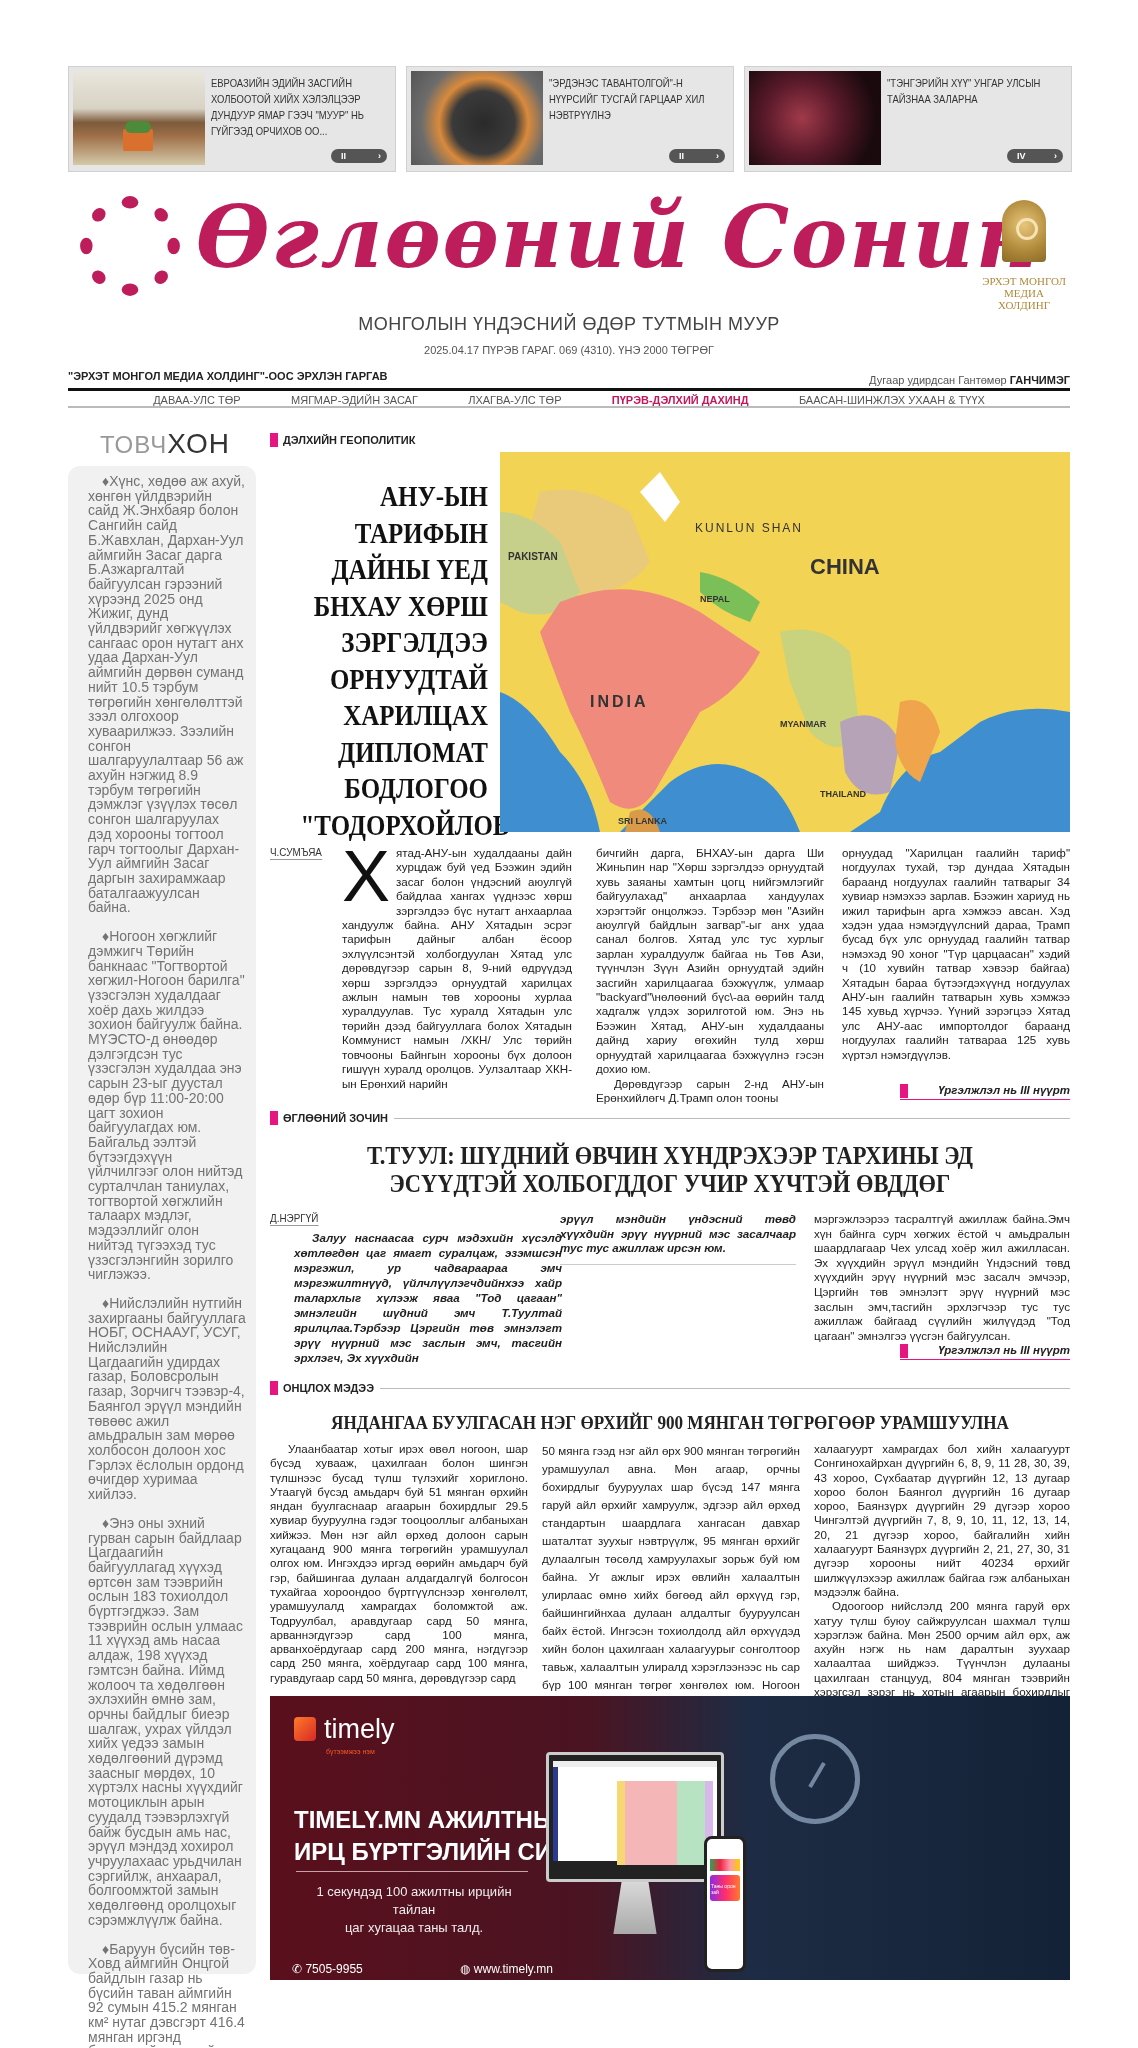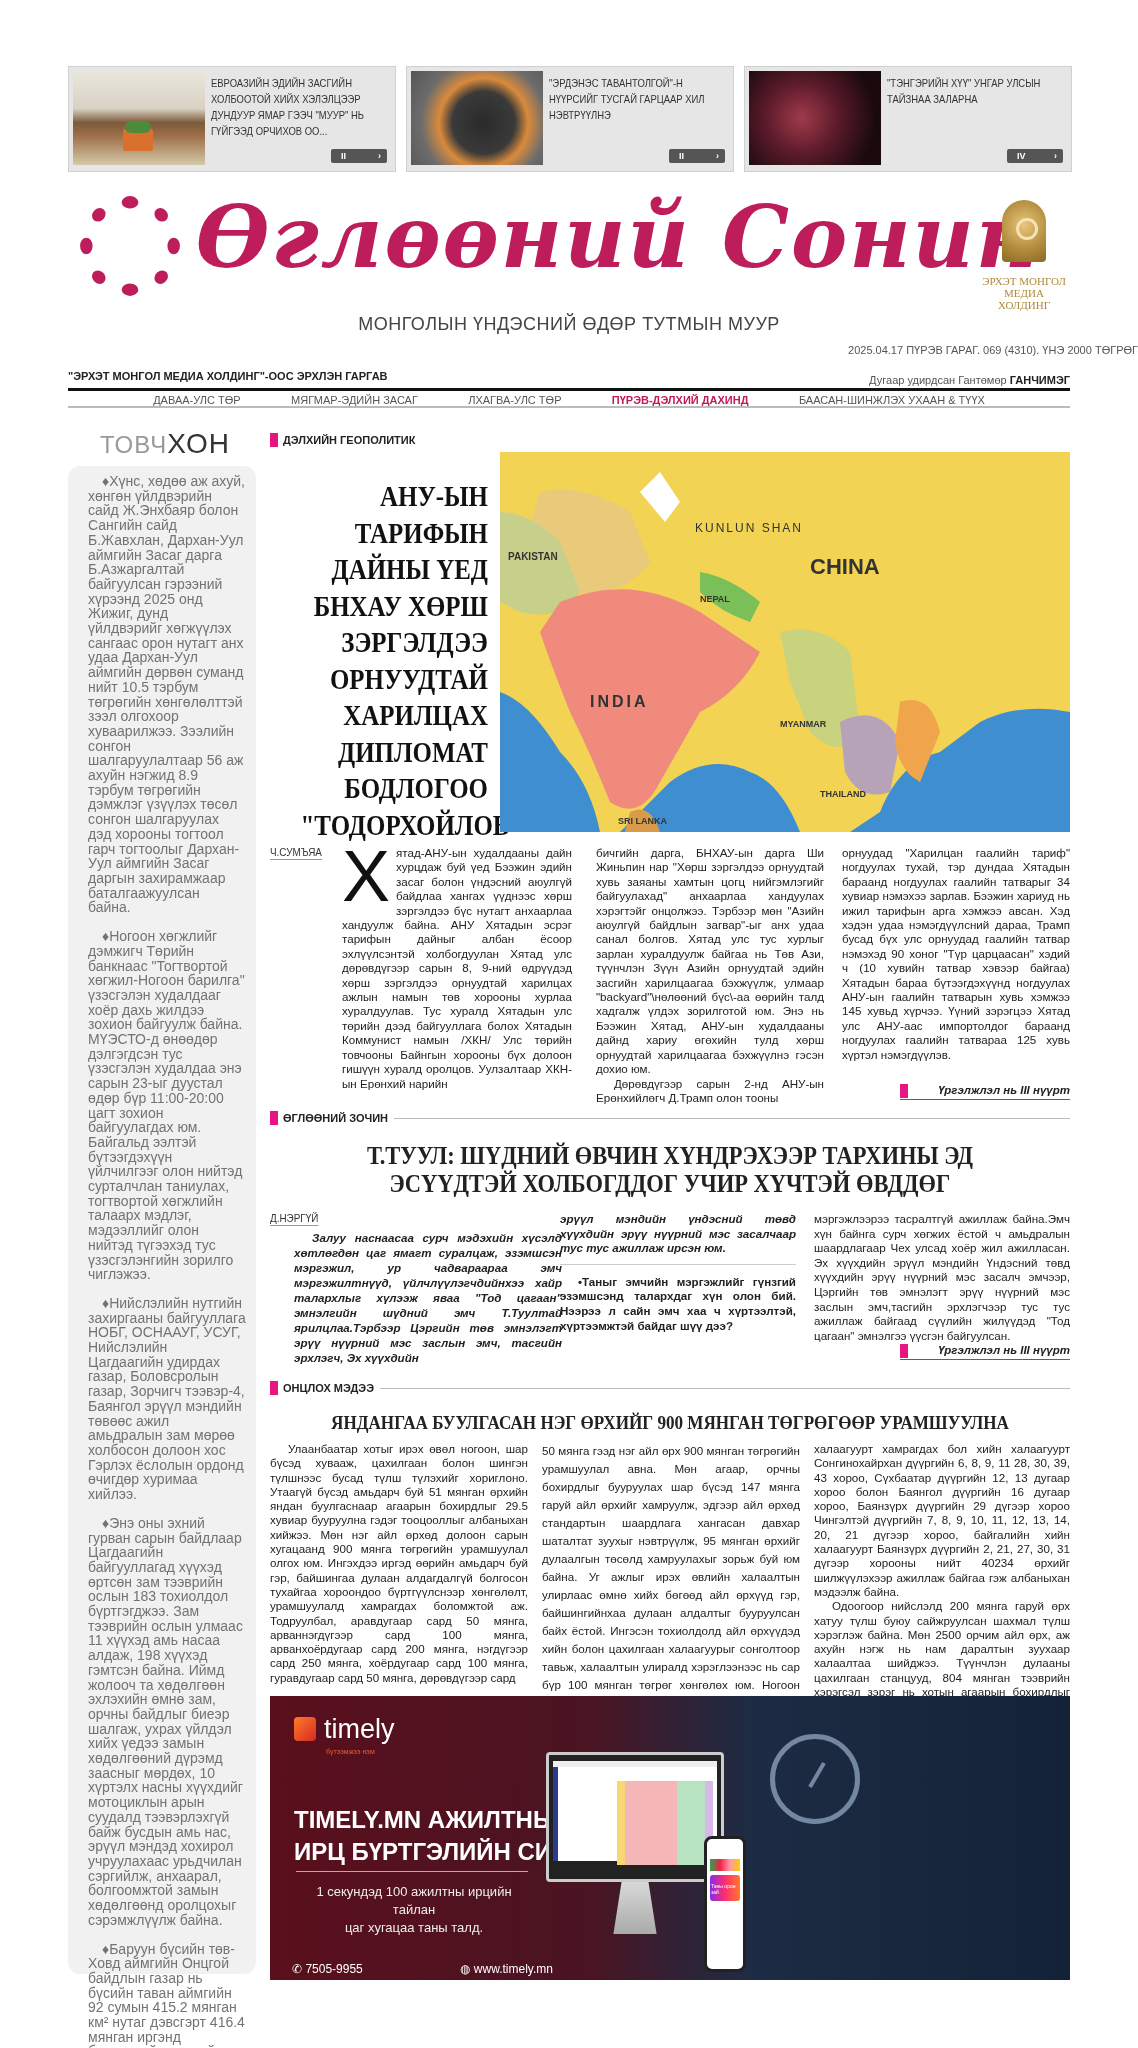--- a/index.html
+++ b/index.html
@@ -1,31 +1,31 @@
 <!DOCTYPE html>
 <html><head>
 <meta charset="utf-8">
 <style>
 *{box-sizing:border-box;margin:0;padding:0}
 body{width:1138px;height:2048px;background:#fff;font-family:"Liberation Sans",sans-serif;color:#222;position:relative;overflow:hidden}
 
 .teaser{position:absolute;top:66px;width:328px;height:106px;background:#e6e6e6;border:1px solid #d0d0d0}
 .teaser .img{position:absolute;left:4px;top:4px;width:132px;height:94px}
 .teaser .t{position:absolute;left:142px;top:8px;right:6px;font-family:"Liberation Sans Narrow","Liberation Sans",sans-serif;font-size:11px;line-height:16px;color:#333;transform:scaleX(.86);transform-origin:left top;width:200px}
-.teaser .pg{position:absolute;right:8px;bottom:8px;width:56px;height:14px;border-radius:2px;background:#555;color:#fff;font-size:9px;line-height:14px;padding-left:10px;font-weight:bold}
+.teaser .pg{position:absolute;right:8px;bottom:8px;width:56px;height:14px;border-radius:7px;background:#555;color:#fff;font-size:9px;line-height:14px;padding-left:10px;font-weight:bold}
 .teaser .pg span.arr{position:absolute;right:6px;top:0}
 
 .logo-ring{position:absolute;left:78px;top:194px;width:104px;height:104px}
 .title-main{position:absolute;left:196px;top:186px;font-family:"DejaVu Serif",serif;font-weight:bold;font-size:86px;color:#bd1e5b;letter-spacing:2px;white-space:nowrap;transform:scaleX(.98);transform-origin:left top;font-style:italic}
 .holding{position:absolute;left:982px;top:200px;width:84px;text-align:center;color:#b08a3b}
 .holding .mark{width:44px;height:62px;margin:0 auto;border-radius:22px 22px 4px 4px;background:radial-gradient(circle at 50% 40%,#e8c67a 0,#b08a3b 60%,#8a6a28 100%);position:relative}
 .holding .mark:after{content:"";position:absolute;left:14px;top:18px;width:16px;height:16px;border-radius:50%;border:3px solid #f5e3b5}
 .holding .name{font-family:"Liberation Serif",serif;font-size:11px;line-height:12px;margin-top:13px}
 .subtitle{position:absolute;left:0;width:1138px;top:314px;text-align:center;font-size:18px;color:#444;letter-spacing:.5px}
-.dateline{position:absolute;left:0;width:1138px;top:344px;text-align:right;font-size:11px;color:#555}
+.dateline{position:absolute;left:0;width:1138px;top:344px;text-align:center;font-size:11px;color:#555}
 .publisher{position:absolute;left:68px;top:370px;font-size:11px;font-weight:bold;color:#222}
 .editor{position:absolute;right:68px;top:374px;font-size:11px;color:#555}
 .editor b{color:#222}
 .rule-thick{position:absolute;left:68px;top:388px;width:1002px;height:3px;background:#111}
 .daynav{position:absolute;left:68px;top:392px;width:1002px;height:16px;display:flex;justify-content:space-around;padding:0 60px;border-bottom:2px solid #bbb}
 .daynav span{font-size:11px;color:#555;line-height:16px}
 .daynav span.active{color:#c0185b;font-weight:bold}
 
 .brief-head{position:absolute;left:100px;top:428px;width:130px;text-align:center;font-size:28px;letter-spacing:1px;color:#333;font-weight:400}
 .brief-head .a{color:#999;font-size:24px}
@@ -182,21 +182,20 @@
     <span>ӨГЛӨӨНИЙ ЗОЧИН</span>
     <span class="line" style="flex:1"></span>
   </div>
 <h2 class="headline2"><b>Т.ТУУЛ:</b> <span>ШҮДНИЙ ӨВЧИН ХҮНДРЭХЭЭР ТАРХИНЫ ЭД ЭСҮҮДТЭЙ ХОЛБОГДДОГ УЧИР ХҮЧТЭЙ ӨВДДӨГ</span></h2>
 <div class="author" style="left:270px;top:1212px">Д.НЭРГҮЙ</div>
 <div class="col lead" style="left:294px;top:1230px;width:268px;line-height:15px">
   <p>Залуу наснаасаа сурч мэдэхийн хүсэлд хөтлөгдөн цаг ямагт суралцаж, эзэмшсэн мэргэжил, ур чадвараараа эмч мэргэжилтнүүд, үйлчлүүлэгчдийнхээ хайр талархлыг хүлээж яваа "Тод цагаан" эмнэлгийн шүдний эмч Т.Туултай ярилцлаа.Тэрбээр Цэргийн төв эмнэлэгт эрүү нүүрний мэс заслын эмч, тасгийн эрхлэгч, Эх хүүхдийн</p>
 </div>
 <div class="col" style="left:560px;top:1212px;width:236px;line-height:14.6px">
   <div class="lead" style="padding-bottom:8px;border-bottom:1px solid #ccc;margin-bottom:10px">эрүүл мэндийн үндэсний төвд хүүхдийн эрүү нүүрний мэс засалчаар тус тус ажиллаж ирсэн юм.</div>
-  <p class="q">•Таныг эмчийн мэргэжлийг гүнзгий эзэмшсэнд талархдаг хүн олон бий. Нээрээ л сайн эмч хаа ч хүртээлтэй, хүртээмжтэй байдаг шүү дээ?</p>
 </div>
 <div class="col" style="left:814px;top:1212px;width:256px;line-height:14.6px">
   <div>мэргэжлээрээ тасралтгүй ажиллаж байна.Эмч хүн байнга сурч хөгжих ёстой ч амьдралын шаардлагаар Чех улсад хоёр жил ажилласан. Эх хүүхдийн эрүүл мэндийн Үндэсний төвд хүүхдийн эрүү нүүрний мэс засалч эмчээр, Цэргийн төв эмнэлэгт эрүү нүүрний мэс заслын эмч,тасгийн эрхлэгчээр тус тус ажиллаж байгаад сүүлийн жилүүдэд "Тод цагаан" эмнэлгээ үүсгэн байгуулсан.</div>
 </div>
 <div class="cont" style="left:900px;top:1342px;width:170px">
     <span class="sq"></span>
     <span class="t">Үргэлжлэл нь III нүүрт</span>
   </div>
 
 <div class="sec" style="top:1380px;width:800px">

